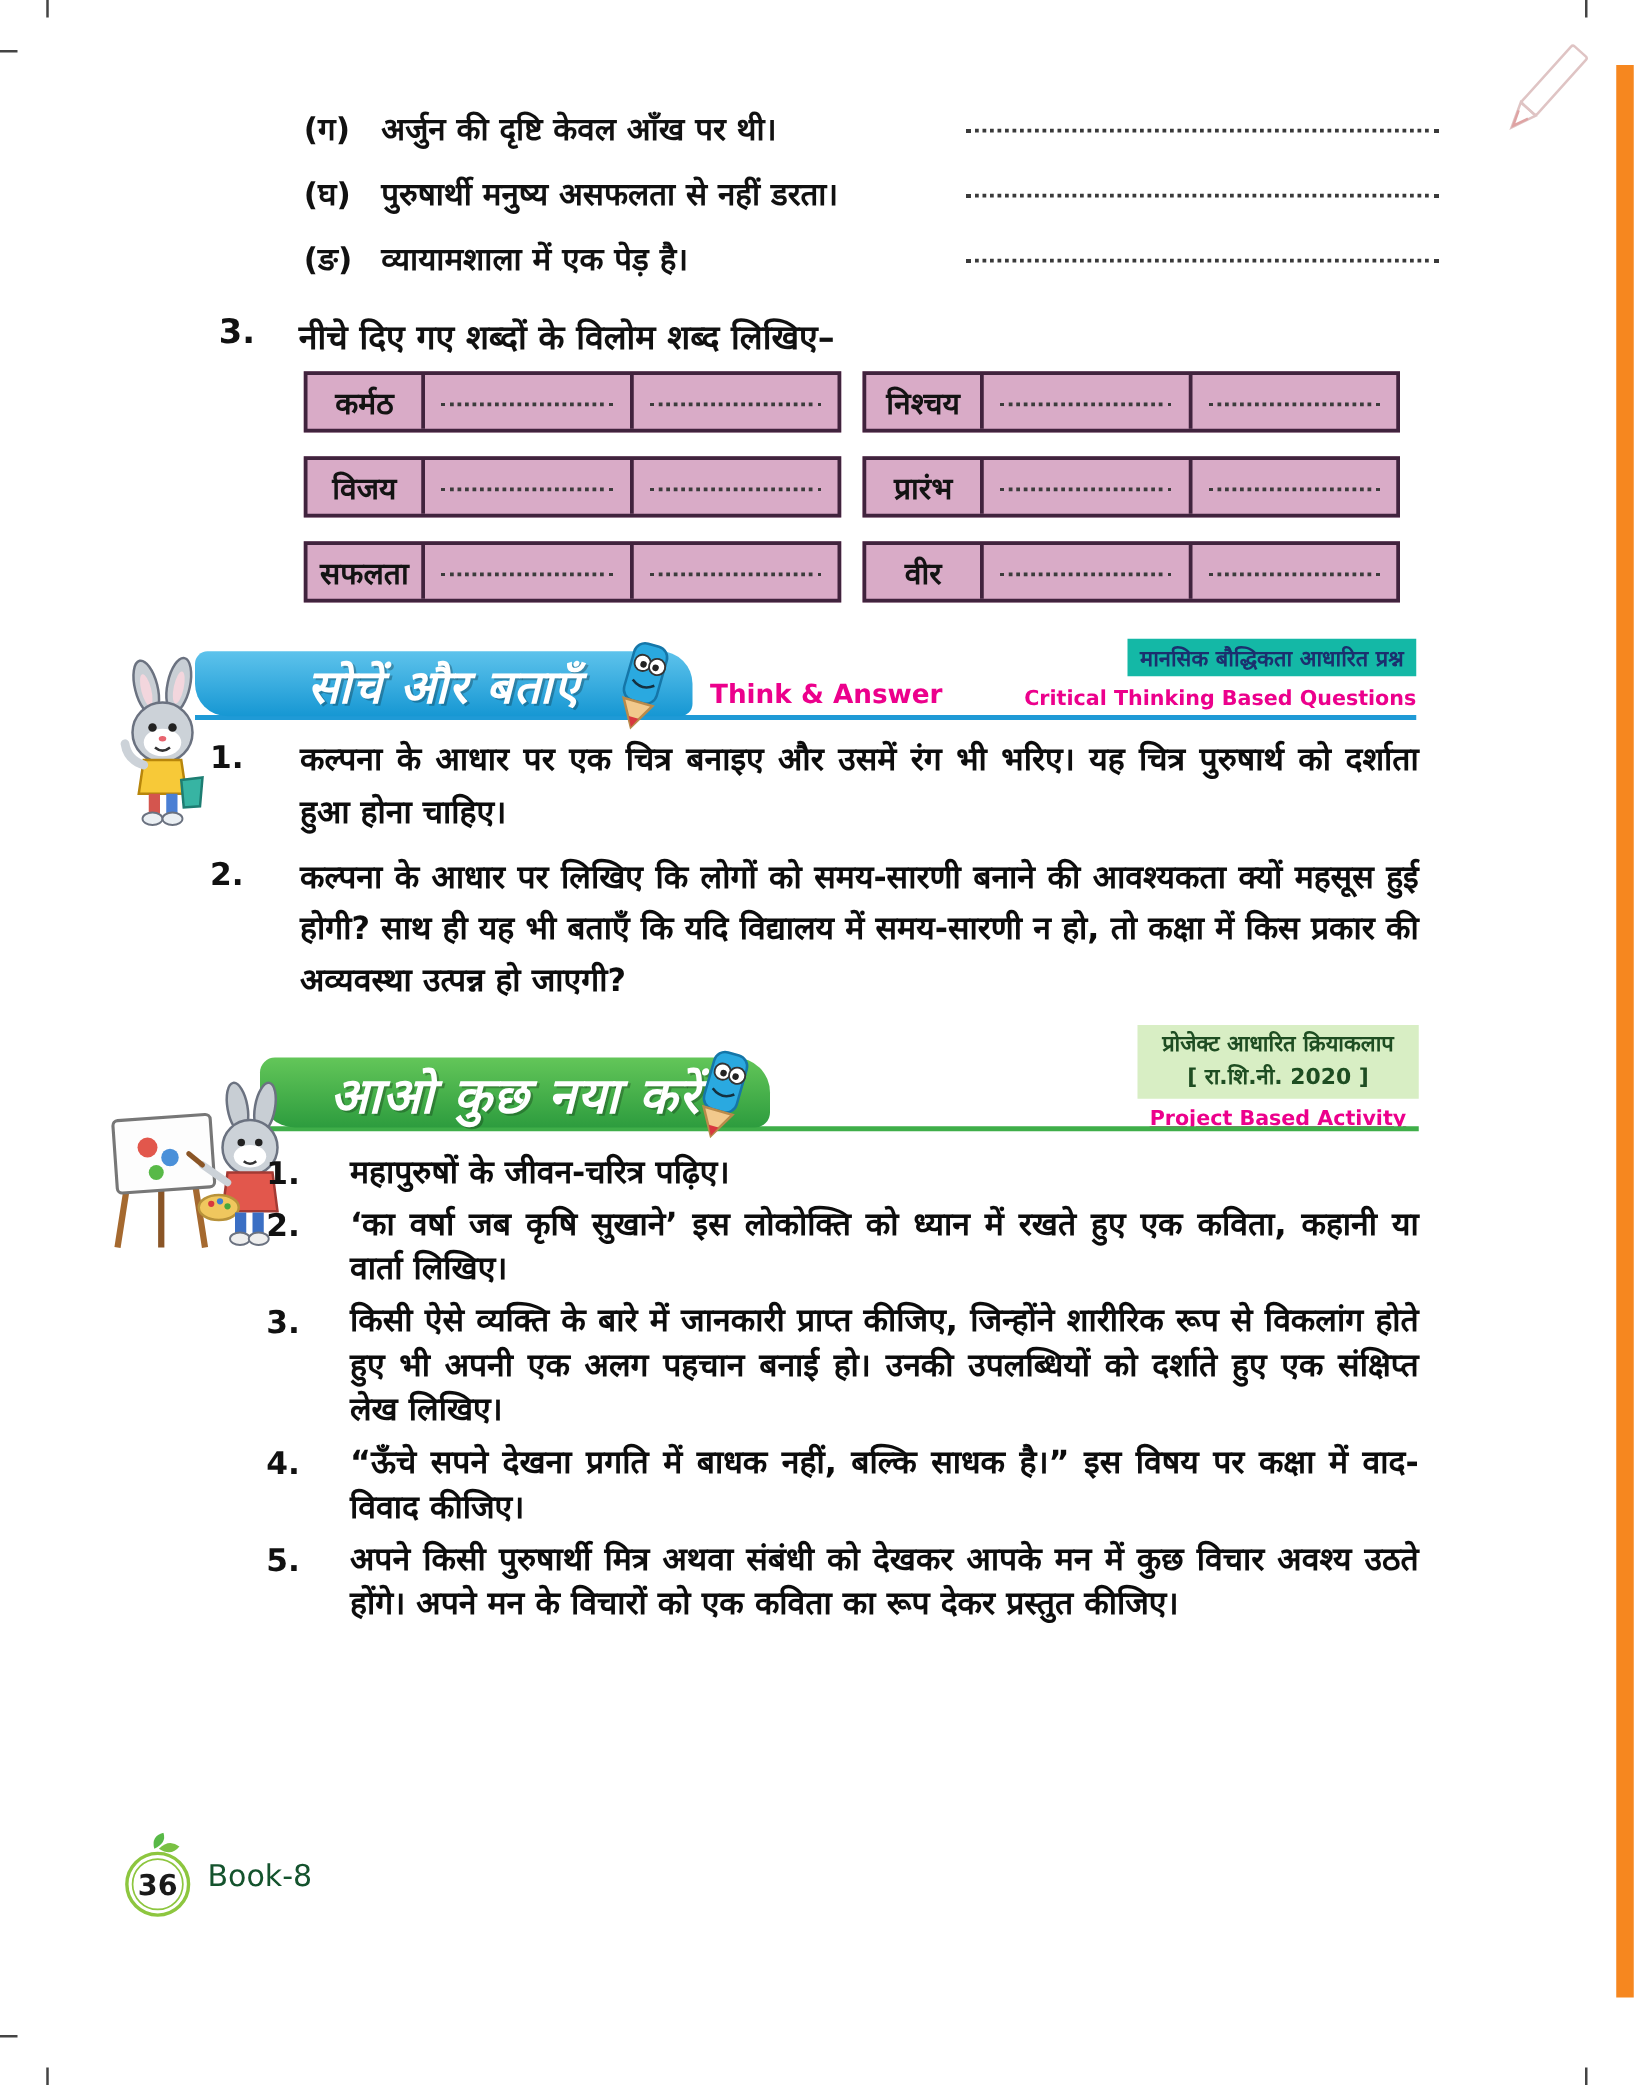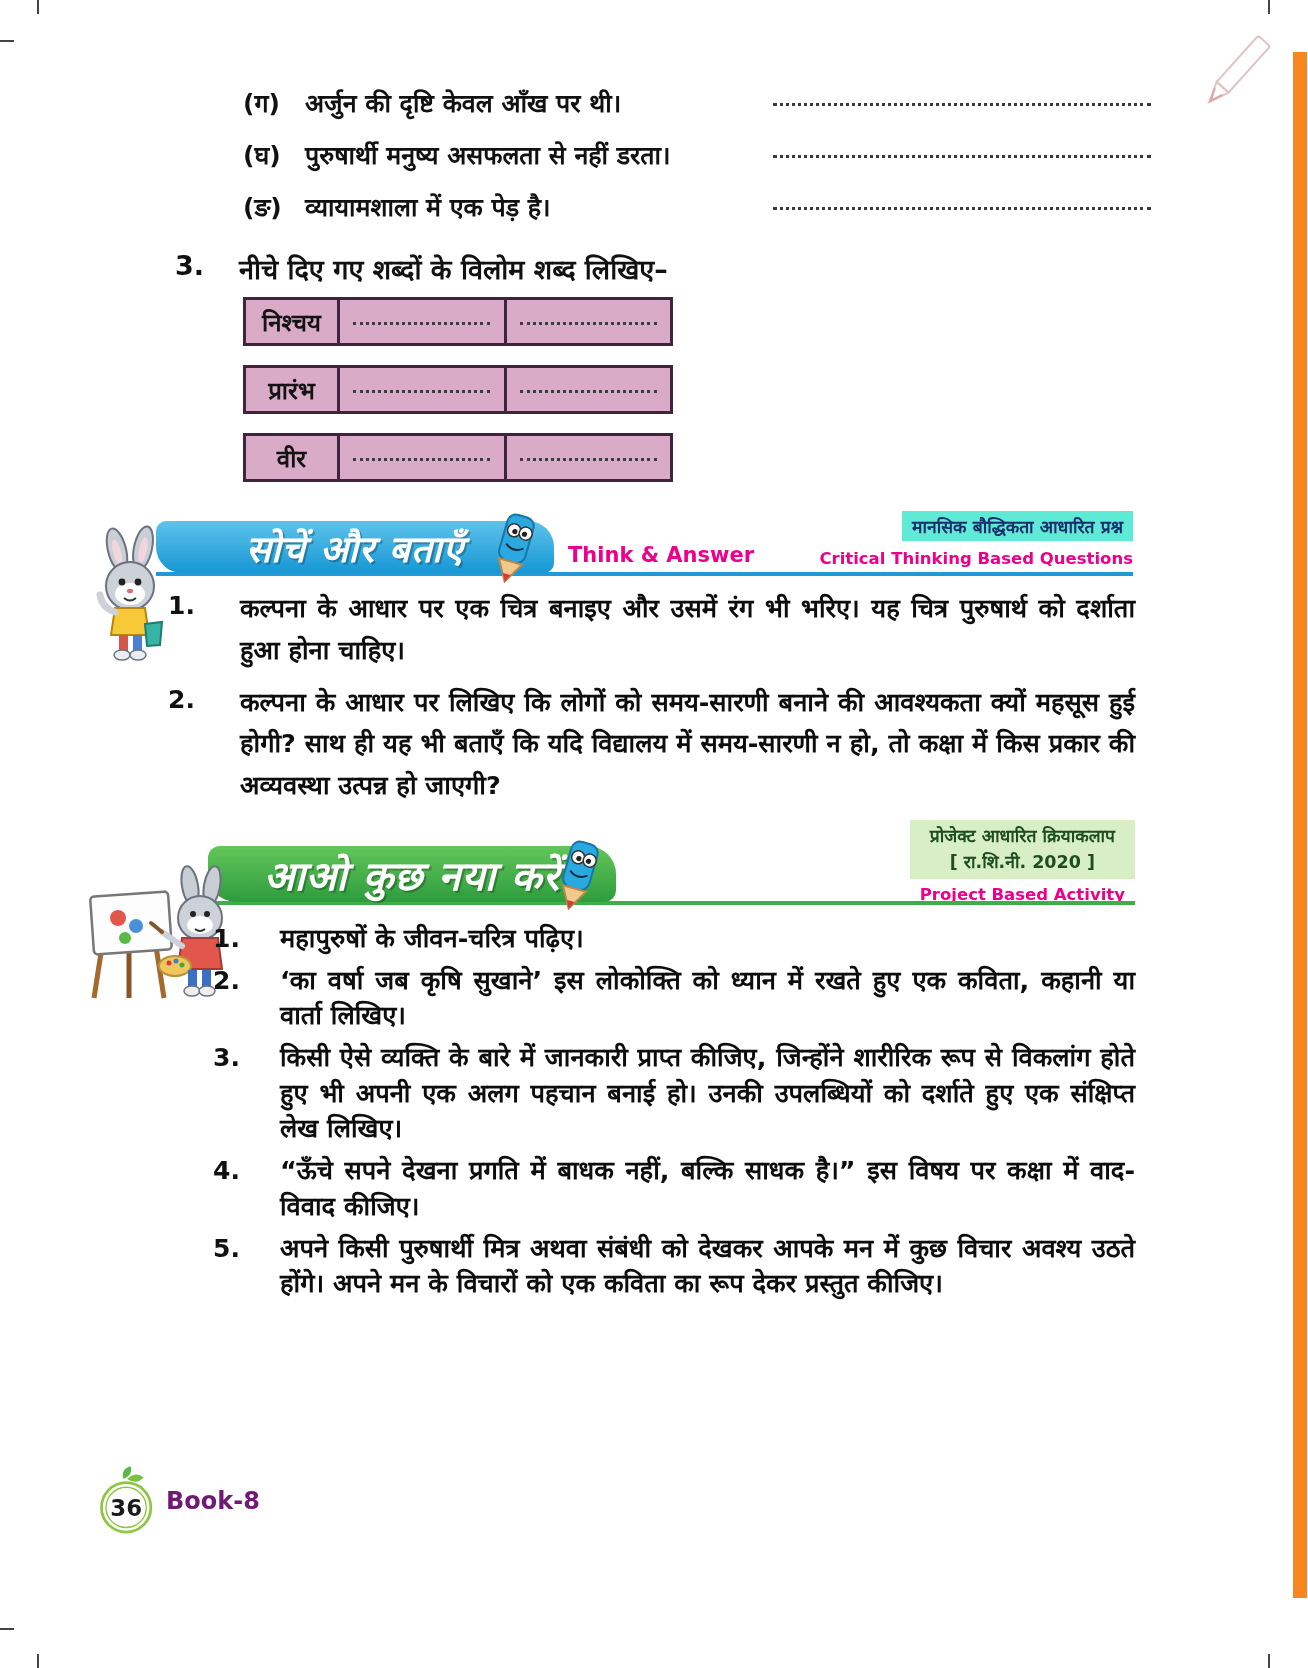--- a/index.html
+++ b/index.html
@@ -50,21 +50,21 @@
   .think-wrap { position:absolute; left:156px; top:521px; width:977px; height:55px;
                 border-bottom:4px solid #1f9ad6; }
   .ribbon-blue { position:absolute; left:0; top:0; width:398px; height:52px;
                  background:linear-gradient(180deg,#5ec3ec,#1697d3);
                  border-radius:10px 26px 10px 26px; display:flex; align-items:center; justify-content:center; }
   .ribbon-blue .ribbon-title { font-size:37px; }
   .think-sub { position:absolute; left:412px; bottom:5px; color:#ec008c; font-size:21px; font-weight:600; }
   .pencil-mascot { position:absolute; left:322px; top:-12px; }
 
   .think-tag { position:absolute; right:175px; top:511px; text-align:right; }
-  .tag-blue { display:inline-block; background:#5eead4; color:#1b2f6e; font-size:17.5px; font-weight:700;
+  .tag-blue { display:inline-block; background:#14b8a6; color:#1b2f6e; font-size:17.5px; font-weight:700;
               padding:3px 10px; white-space:nowrap; }
   .tag-pink { display:block; color:#ec008c; font-size:16.5px; font-weight:600; margin-top:8px; white-space:nowrap; }
 
   .rabbit-mascot { position:absolute; left:86px; top:524px; }
 
   .think-items { position:absolute; left:168px; top:588px; width:967px; }
   .item { display:flex; margin-bottom:10px; }
   .item-num { width:72px; flex:none; font-size:25px; font-weight:700; padding-top:3px; }
   .item-text { flex:1; font-size:25.5px; font-weight:700; line-height:1.64; text-align:justify; color:#0d0d0d; }
 
@@ -84,21 +84,21 @@
 
   .painter-mascot { position:absolute; left:78px; top:846px; }
 
   .project-items { position:absolute; left:213px; top:921px; width:922px; }
   .project-items .item { margin-bottom:6px; }
   .project-items .item-num { width:67px; }
   .project-items .item-text { line-height:1.4; }
 
   
   .footer { position:absolute; left:96px; top:1466px; display:flex; align-items:center; }
-  .book-label { font-size:24px; color:#701a75; margin-left:6px; font-weight:700; }
+  .book-label { font-size:24px; color:#14532d; margin-left:6px; font-weight:400; }
 </style>
 </head>
 <body>
 
 <div class="page">
 
   <div class="crop" style="left:37px;top:0;width:2px;height:14px"></div>
   <div class="crop" style="left:0;top:40px;width:14px;height:2px"></div>
   <div class="crop" style="left:1268px;top:0;width:2px;height:14px"></div>
   <div class="crop" style="left:37px;bottom:0;width:2px;height:14px"></div>
@@ -138,20 +138,49 @@
       <div class="fill-blank"></div>
     </div>
   </div>
 
   <div class="q3">
     <span class="q3-num">3.</span>
     <span>नीचे दिए गए शब्दों के विलोम शब्द लिखिए–</span>
   </div>
 
   <div class="tables">
+    <div class="atable">
+      <div class="arow">
+        <div class="acell-label">कर्मठ</div>
+        <div class="acell-blank">
+            <div class="dotline"></div>
+          </div>
+        <div class="acell-blank">
+            <div class="dotline"></div>
+          </div>
+      </div>
+      <div class="arow">
+        <div class="acell-label">विजय</div>
+        <div class="acell-blank">
+            <div class="dotline"></div>
+          </div>
+        <div class="acell-blank">
+            <div class="dotline"></div>
+          </div>
+      </div>
+      <div class="arow">
+        <div class="acell-label">सफलता</div>
+        <div class="acell-blank">
+            <div class="dotline"></div>
+          </div>
+        <div class="acell-blank">
+            <div class="dotline"></div>
+          </div>
+      </div>
+    </div>
     <div class="atable">
       <div class="arow">
         <div class="acell-label">निश्चय</div>
         <div class="acell-blank">
             <div class="dotline"></div>
           </div>
         <div class="acell-blank">
             <div class="dotline"></div>
           </div>
       </div>

